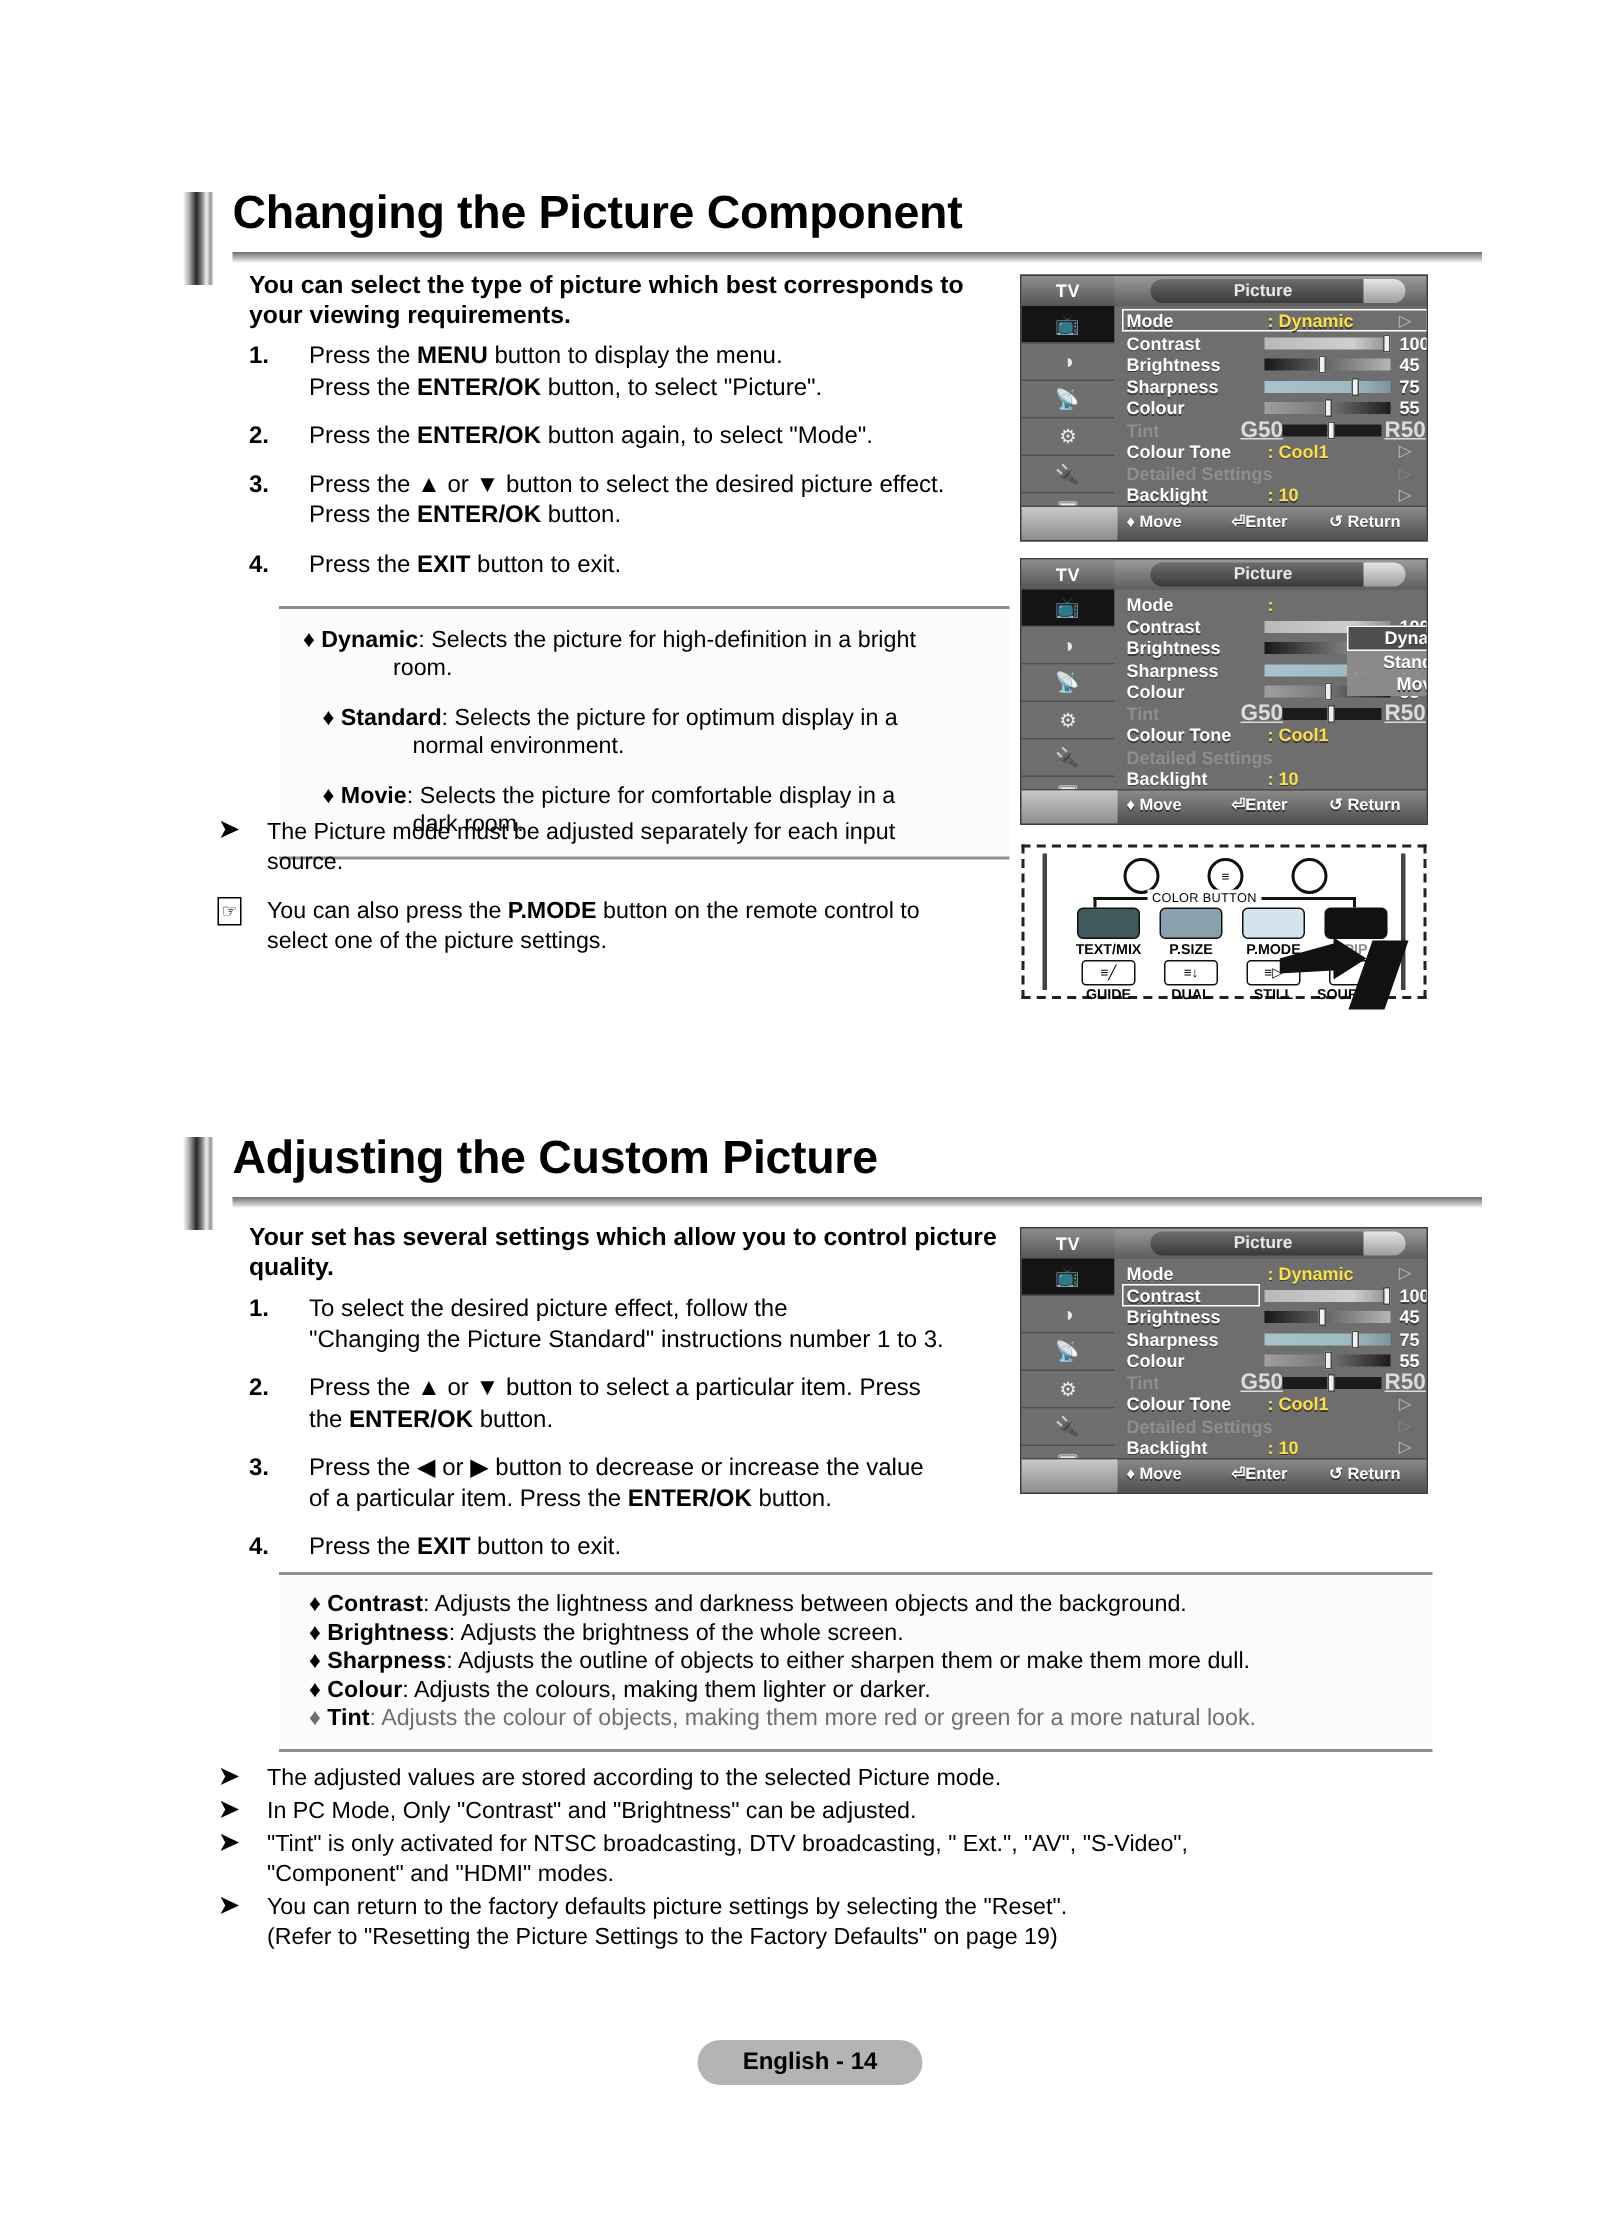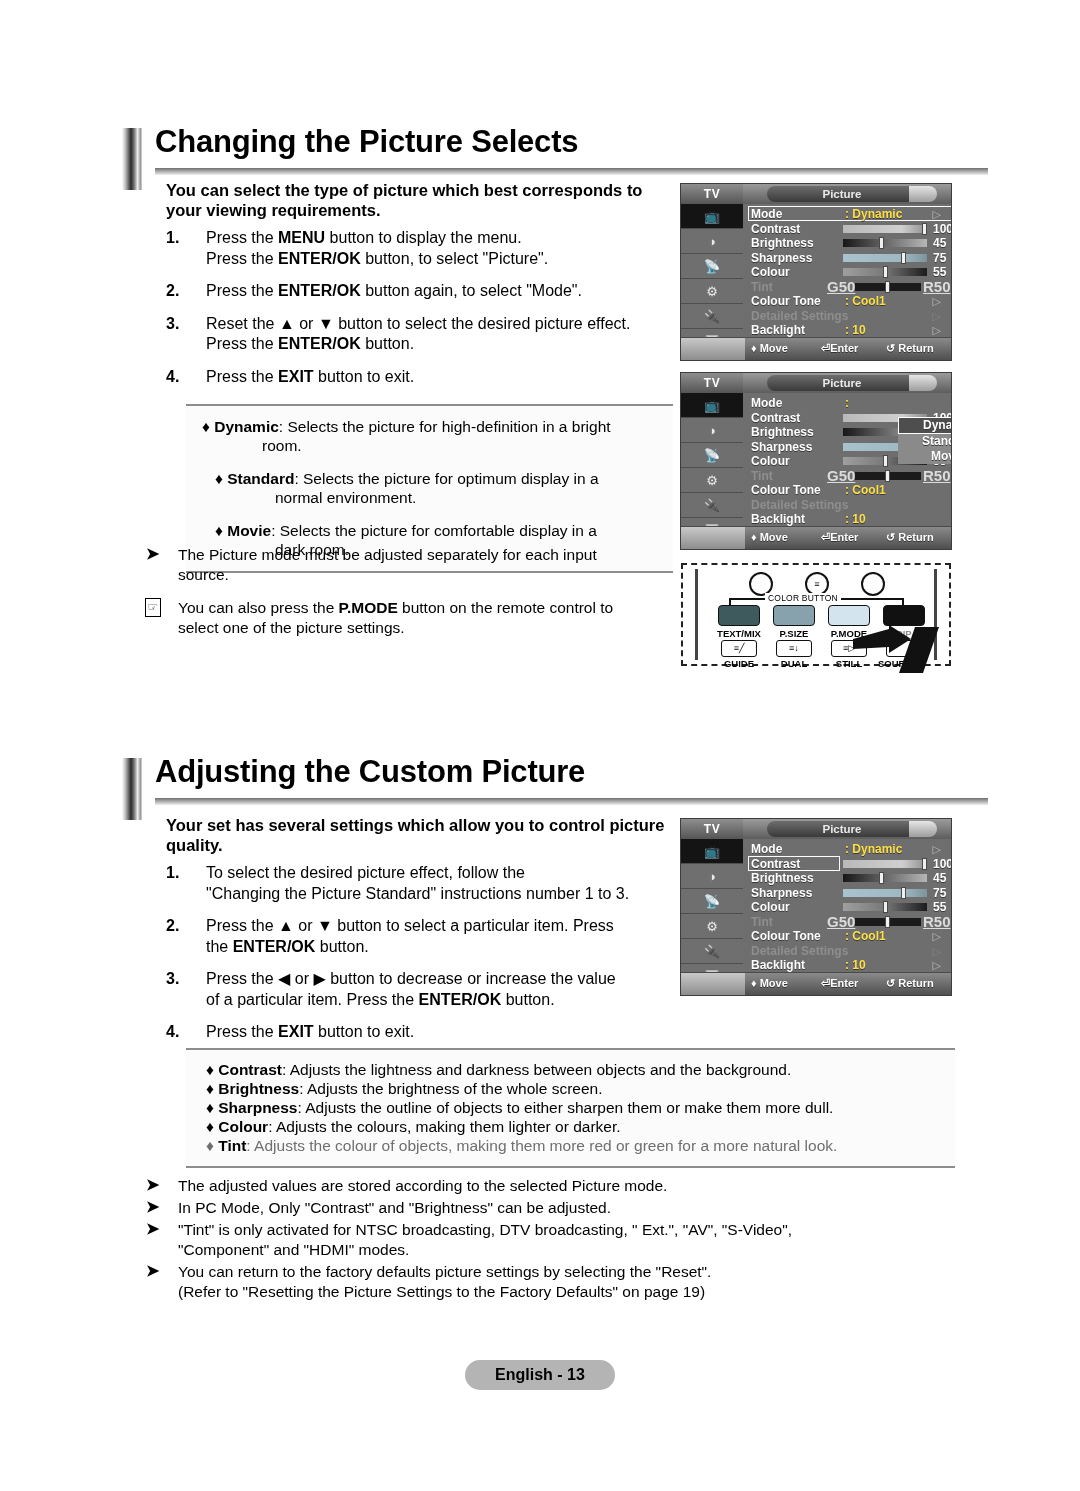--- a/index.html
+++ b/index.html
@@ -201,42 +201,42 @@
   }
   .arrowmark{position:absolute;}
 </style>
 </head>
 <body>
 
 <div class="page">
 
   <div class="sectionhead" style="left:122px;top:128px;">
     <div class="head-bar"></div>
-    <div class="head-title">Changing the Picture Selects</div>
+    <div class="head-title">Changing the Picture Component</div>
     <div class="head-rule" style="width:833px;"></div>
   </div>
 
   <div class="lead" style="left:166px;top:180px;width:500px;">You can select the type of picture which best corresponds to your viewing requirements.</div>
 
   <div class="steps" style="left:166px;top:228px;width:505px;">
     <div class="step">
       <span class="num">1.</span>
       <span class="txt">
         <span>Press the <b>MENU</b> button to display the menu.</span><br>
         <span>Press the <b>ENTER/OK</b> button, to select "Picture".</span>
       </span>
     </div>
     <div class="step">
       <span class="num">2.</span>
       <span class="txt">Press the <b>ENTER/OK</b> button again, to select "Mode".</span>
     </div>
     <div class="step">
       <span class="num">3.</span>
       <span class="txt">
-        <span>Reset the ▲ or ▼ button to select the desired picture effect.</span><br>
+        <span>Press the ▲ or ▼ button to select the desired picture effect.</span><br>
         <span>Press the <b>ENTER/OK</b> button.</span>
       </span>
     </div>
     <div class="step">
       <span class="num">4.</span>
       <span class="txt">Press the <b>EXIT</b> button to exit.</span>
     </div>
   </div>
 
   <div class="defbox" style="left:186px;top:404px;width:487px;padding:11px 16px 12px 16px;">
@@ -683,15 +683,15 @@
     </div>
     <div class="note">
       <span class="mark">➤</span>
       <span class="ntxt">
         <span>You can return to the factory defaults picture settings by selecting the "Reset".</span><br>
         <span>(Refer to "Resetting the Picture Settings to the Factory Defaults" on page 19)</span>
       </span>
     </div>
   </div>
 
-  <div class="footer">English - 13</div>
+  <div class="footer">English - 14</div>
 
 </div>
 
 </body></html>

